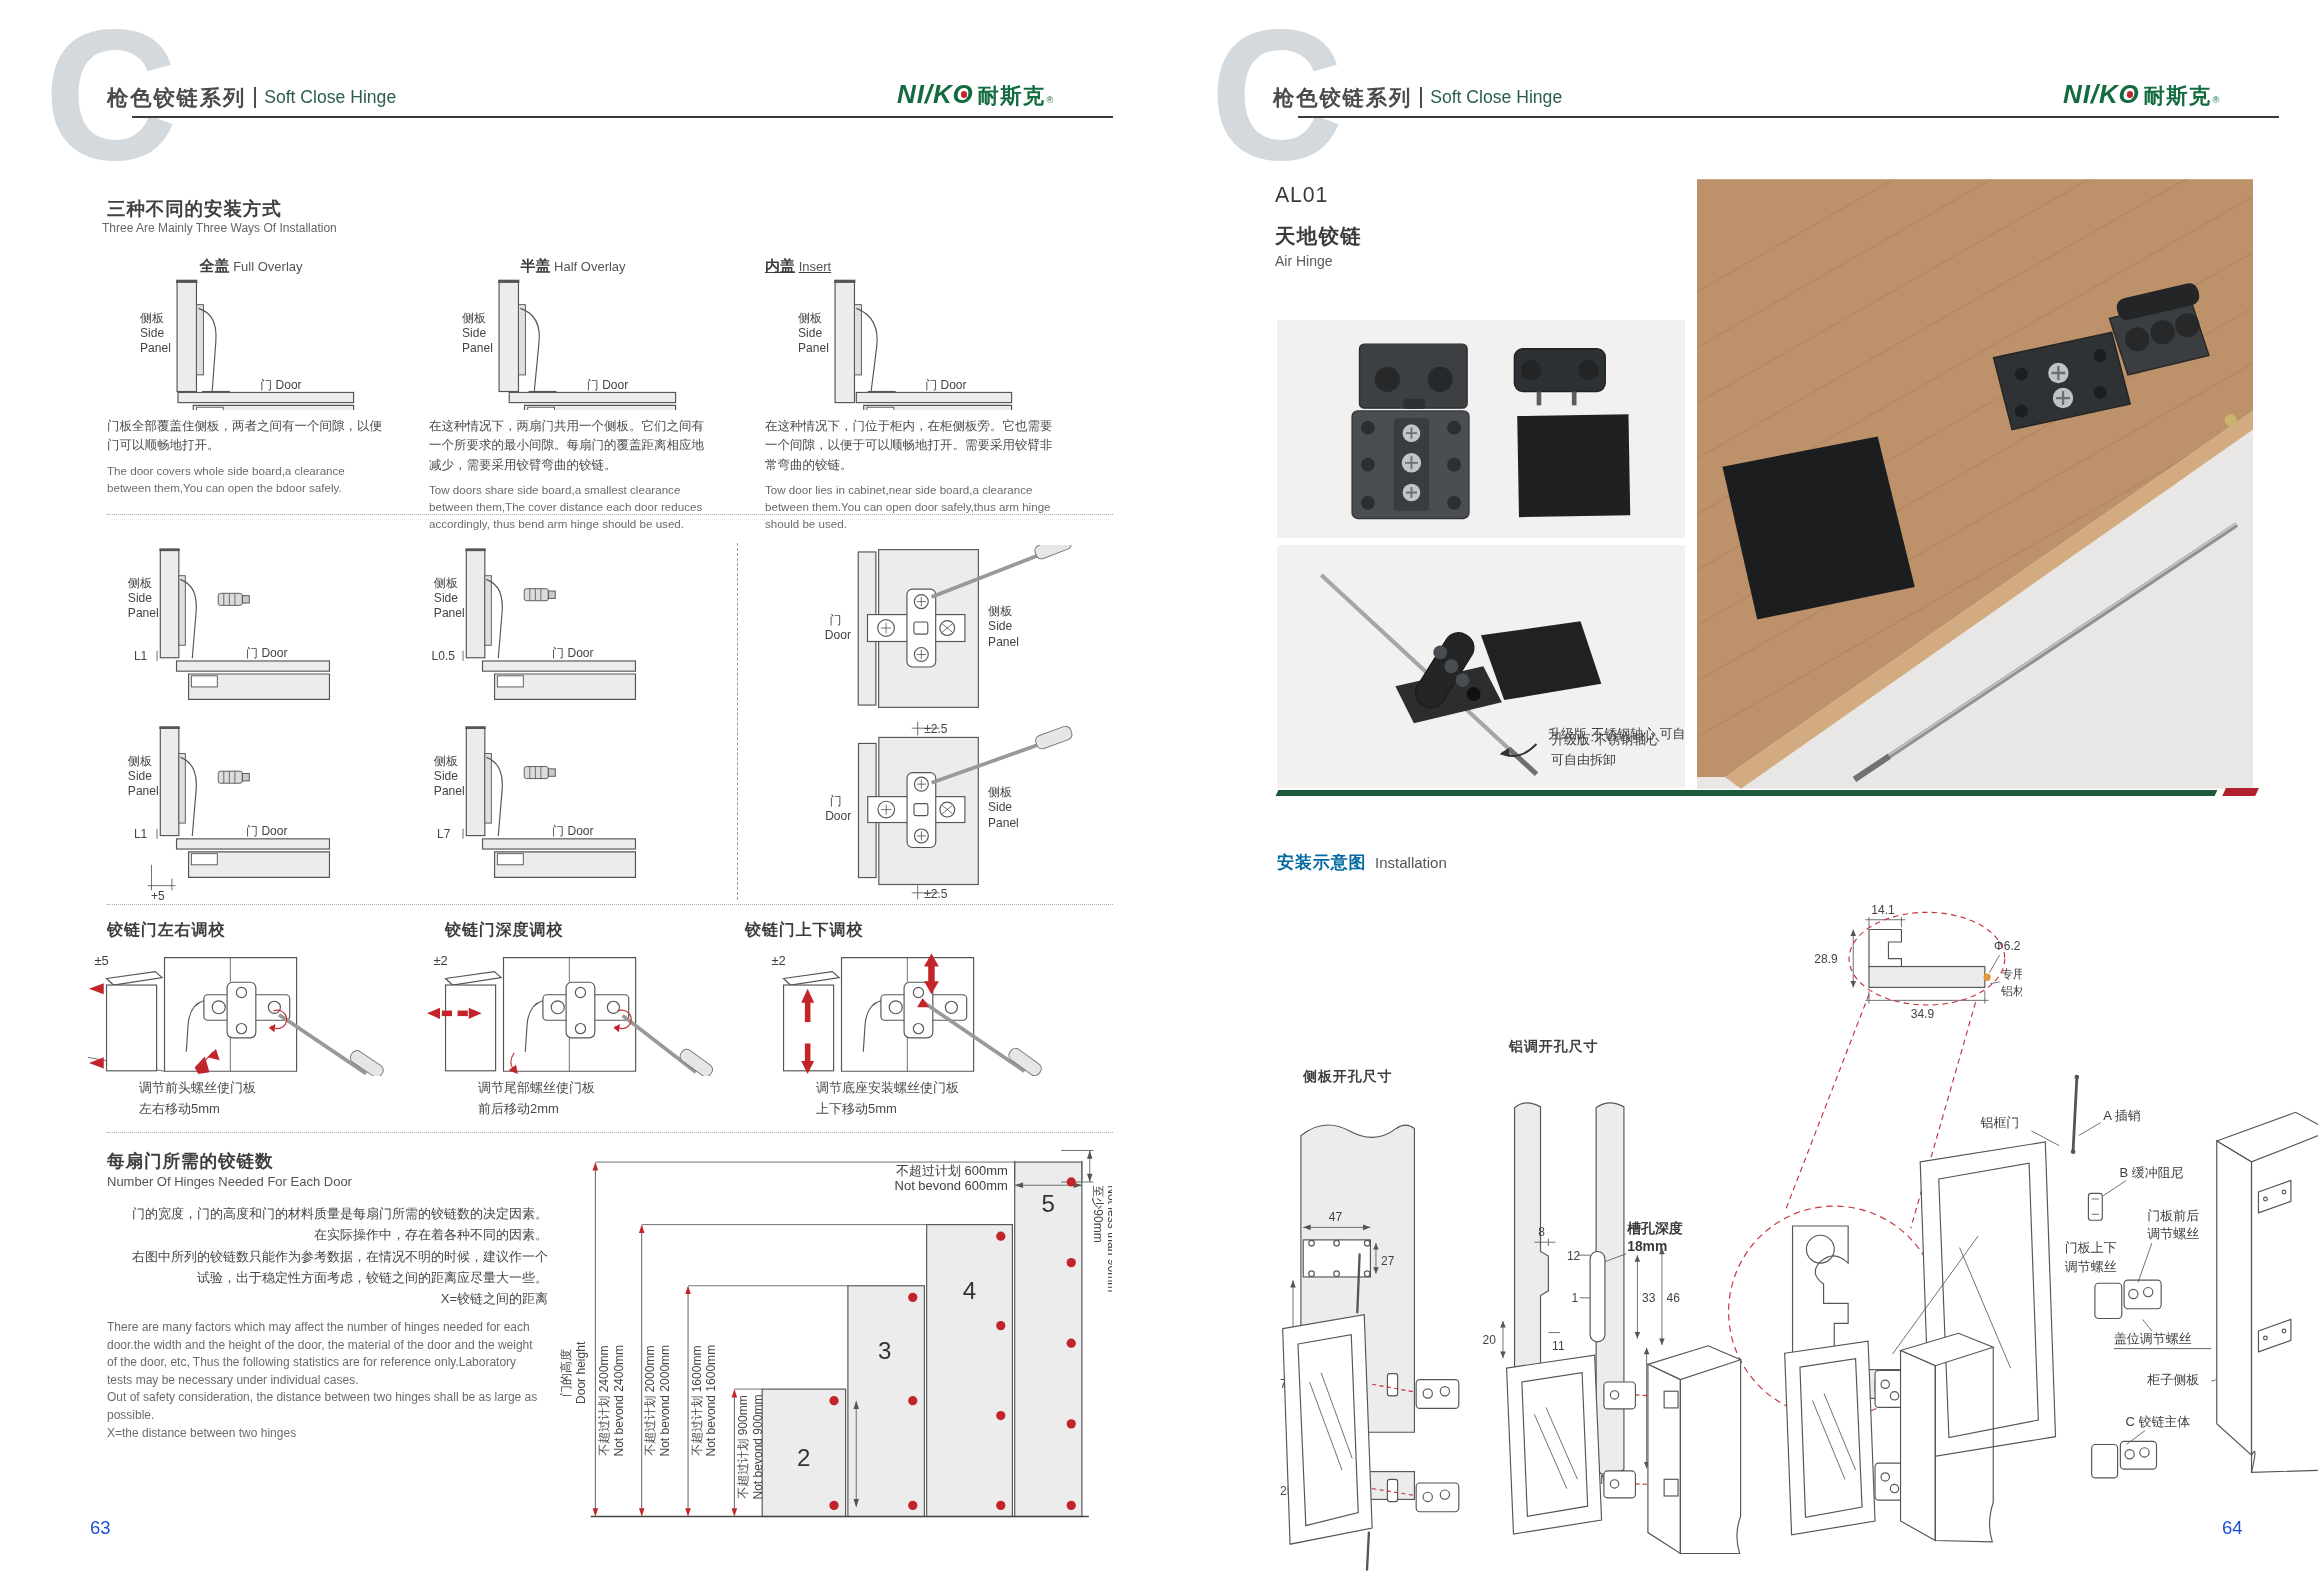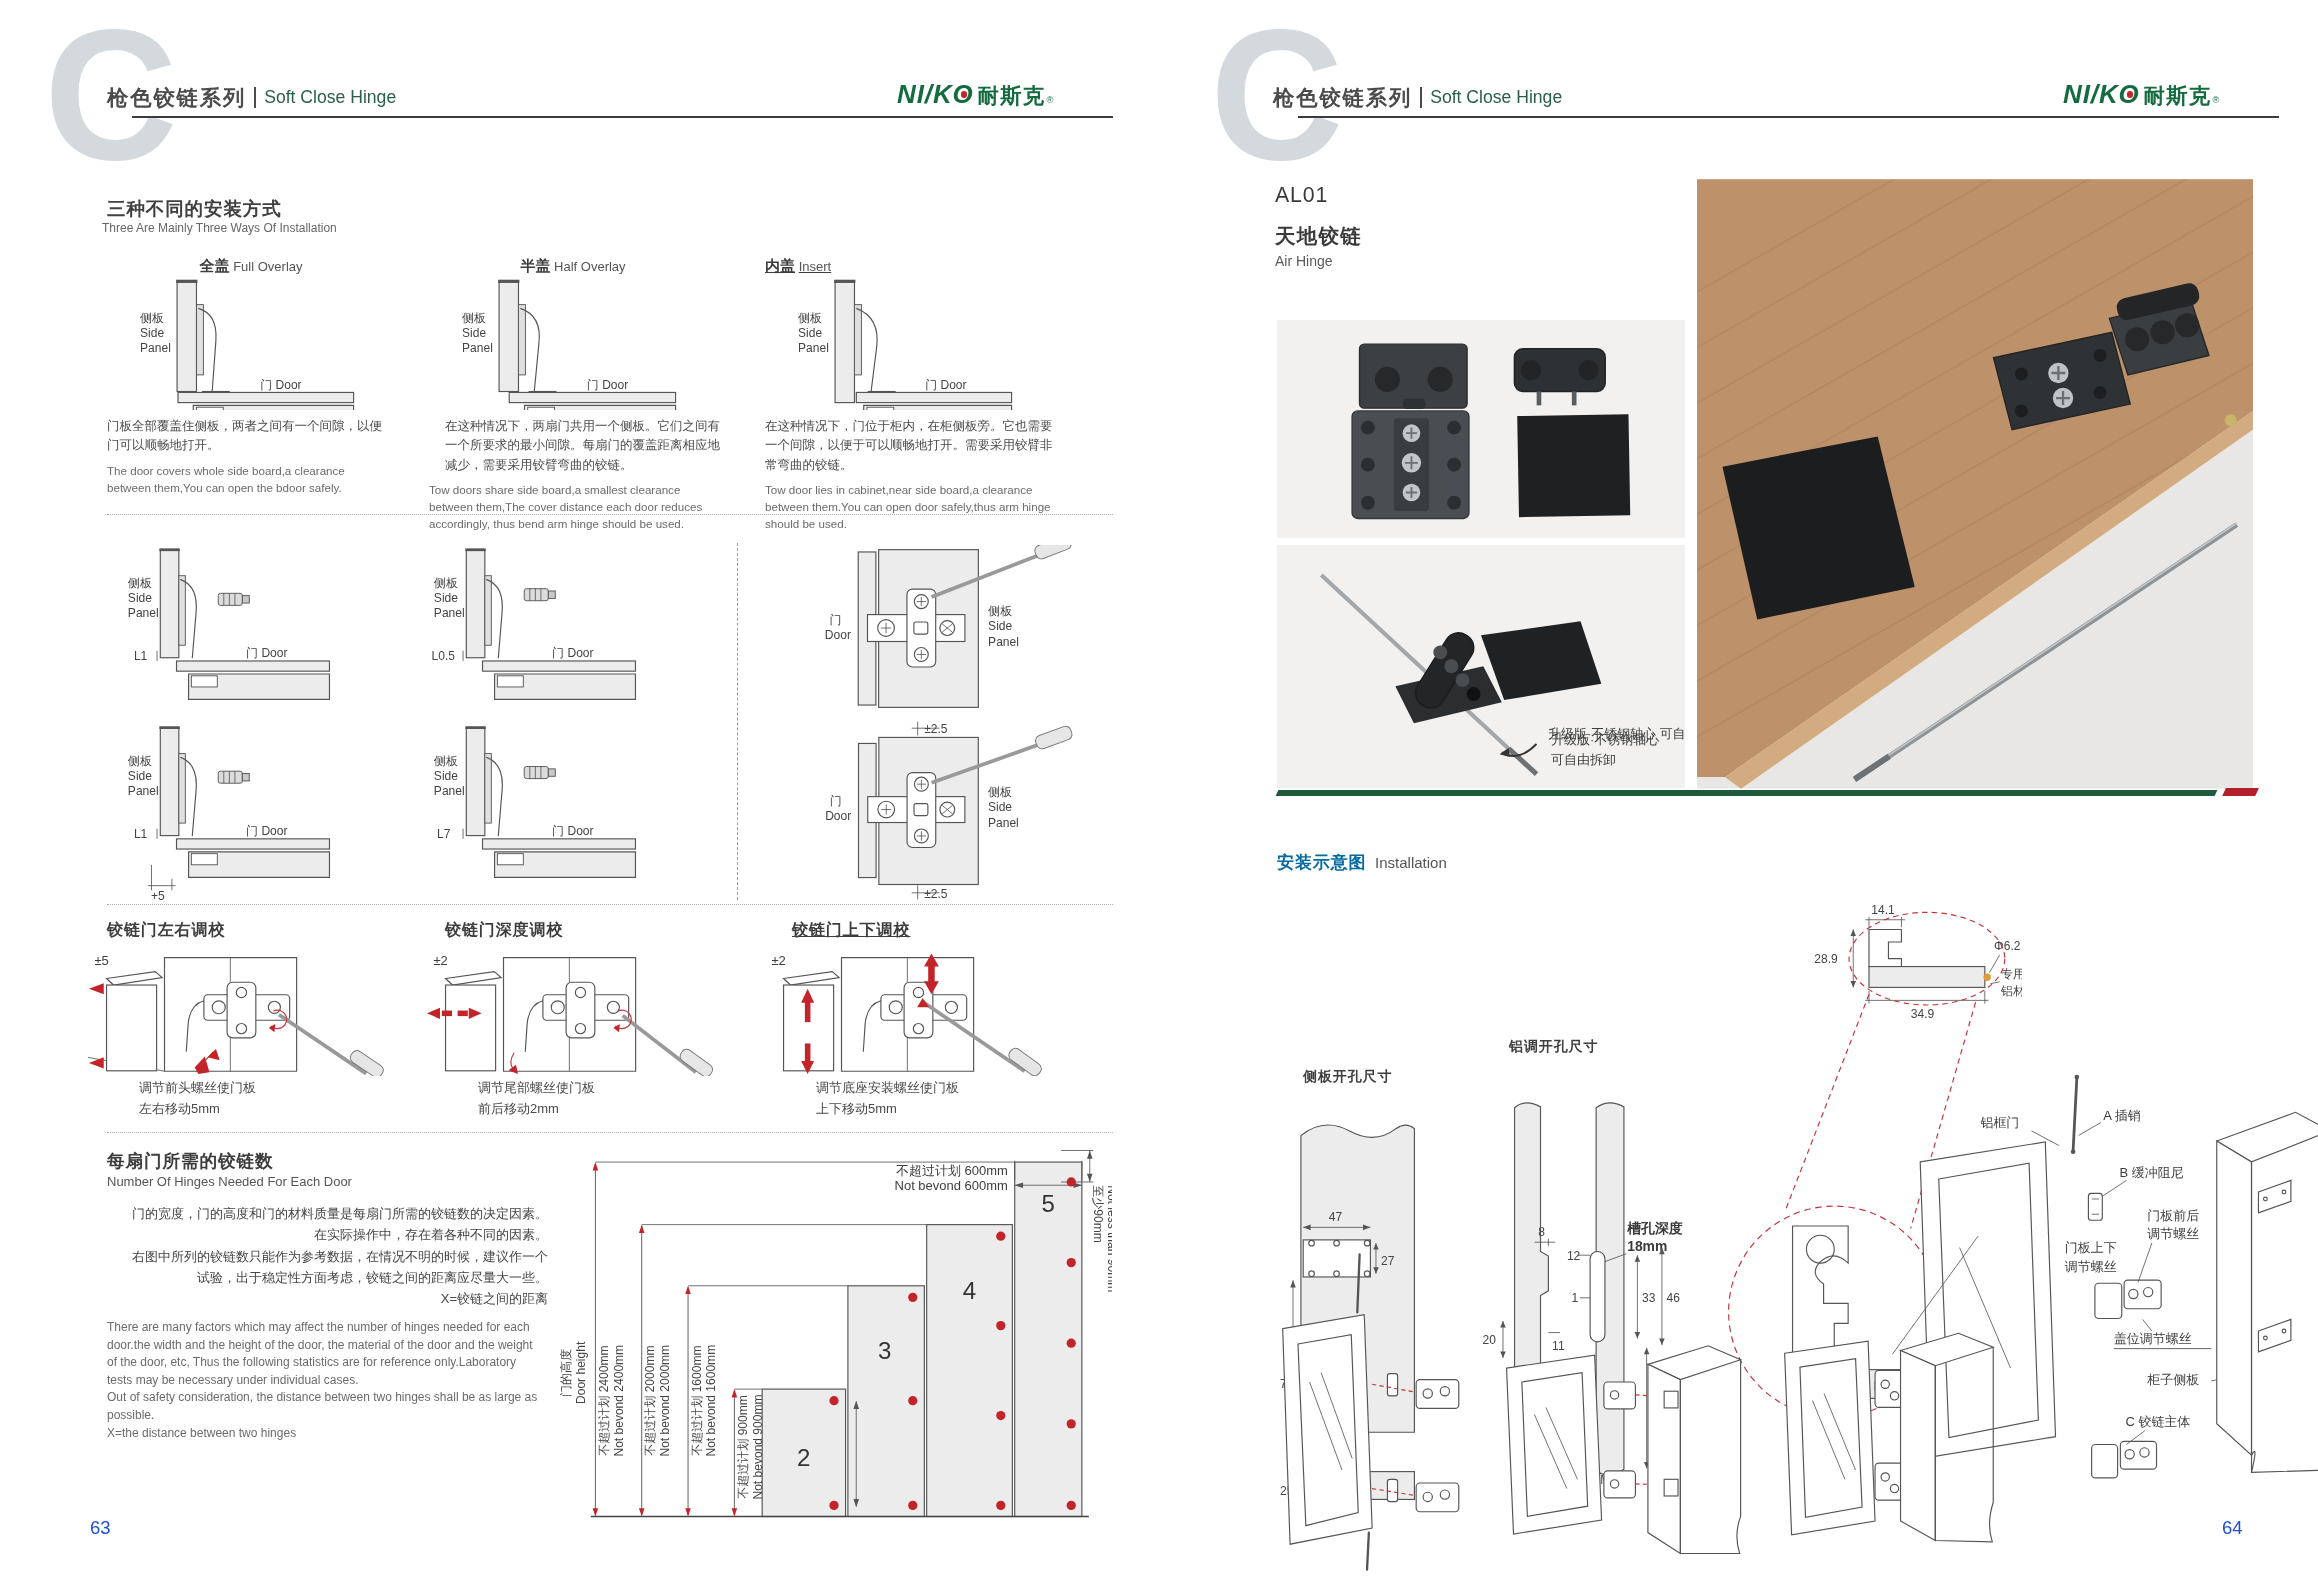--- a/index.html
+++ b/index.html
@@ -113,21 +113,21 @@
         <path class="sw" d="M196,70 q48,16 40,78 l-10,104"></path>
         <rect class="whitef" x="215" y="250" width="58" height="15"></rect>
         <rect class="panelf" x="172" y="252" width="360" height="22"></rect>
         <path class="panelf" d="M205,280 h327 v52 h-327 z"></path>
         <rect x="212" y="284" width="58" height="24" fill="#fff" stroke="#555" stroke-width="2"></rect>
         <text class="lab" x="70" y="100">侧板</text>
         <text class="lab" x="70" y="132">Side</text>
         <text class="lab" x="70" y="164">Panel</text>
         <text class="lab" x="340" y="244">门 Door</text>
       </svg>
-      <div class="desc-cn" style="margin-top:6.5px;width:278px;margin-left:16px;">在这种情况下，两扇门共用一个侧板。它们之间有一个所要求的最小间隙。每扇门的覆盖距离相应地减少，需要采用铰臂弯曲的铰链。</div>
+      <div class="desc-cn" style="margin-top:6.5px;width:278px;">在这种情况下，两扇门共用一个侧板。它们之间有一个所要求的最小间隙。每扇门的覆盖距离相应地减少，需要采用铰臂弯曲的铰链。</div>
       <div class="desc-en" style="margin-top:7.4px;width:278px;">Tow doors share side board,a smallest clearance between them,The cover distance each door reduces accordingly, thus bend arm hinge should be used.</div>
     </div>
 
     <div class="abs" style="left:765px;top:257px;width:297px;">
       <div style="text-decoration:underline;">
         <span class="col-h-cn">内盖</span><span class="col-h-en">Insert</span>
       </div>
       <svg width="288" height="134" viewBox="0 0 620 290">
         <rect class="panelf" x="150" y="12" width="42" height="262"></rect>
         <rect x="148" y="8" width="46" height="7" fill="#555"></rect>
@@ -303,21 +303,21 @@
       <text class="lab" x="8" y="220">Door</text>
       <text class="lab" x="360" y="168">侧板</text>
       <text class="lab" x="360" y="202">Side</text>
       <text class="lab" x="360" y="236">Panel</text>
     </svg>
 
     <div class="abs dotline" style="left:107px;top:904px;width:1006px;"></div>
 
     <div class="abs adj-title" style="left:107px;top:920px;">铰链门左右调校</div>
     <div class="abs adj-title" style="left:445px;top:920px;">铰链门深度调校</div>
-    <div class="abs adj-title" style="left:792px;top:920px;text-decoration:underline;">铰链门上下调校</div>
+    <div class="abs adj-title" style="left:745px;top:920px;">铰链门上下调校</div>
 
     <svg class="abs" style="left:88px;top:946px;" width="306" height="130" viewBox="0 0 660 280">
       <text class="lab2" x="14" y="40">±5</text>
       <polygon class="whitef" points="165,25 450,25 450,270 165,270"></polygon>
       <line class="dim" x1="307" y1="25" x2="307" y2="270"></line>
       <line class="dim" x1="165" y1="270" x2="215,240" y2="240"></line>
       <polygon class="whitef" points="40,70 145,55 160,68 55,84"></polygon>
       <rect class="whitef" x="40" y="84" width="108" height="185"></rect>
       <g>
         <rect class="whitef" x="250" y="105" width="185" height="55" rx="8"></rect>

